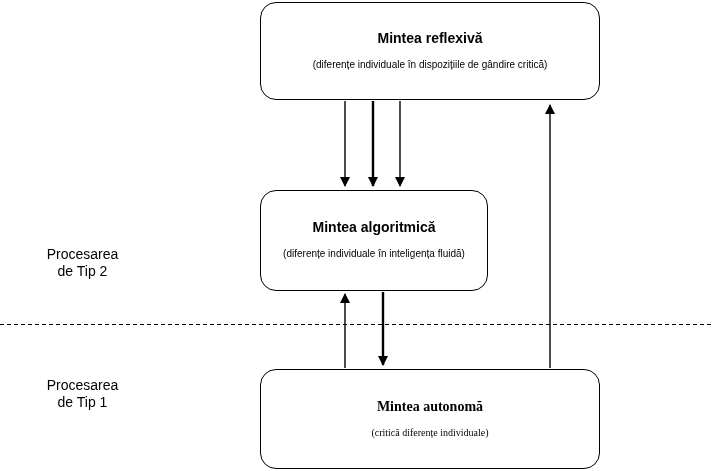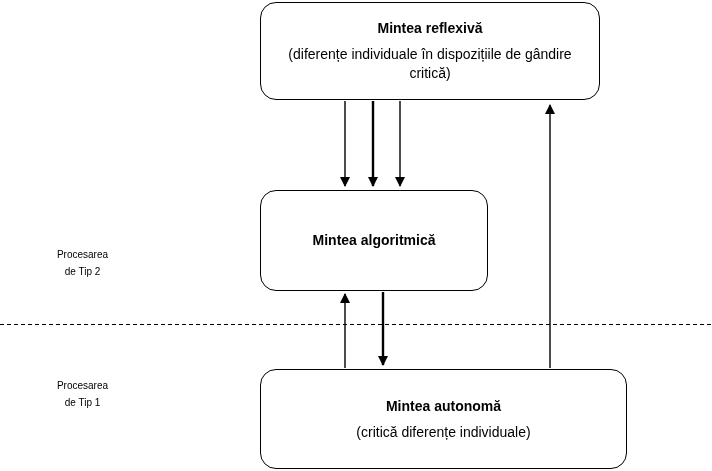--- a/index.html
+++ b/index.html
@@ -29,29 +29,29 @@
     border-radius: 16px;
     display: flex;
     flex-direction: column;
     align-items: center;
     justify-content: center;
     text-align: center;
     padding: 8px 8px;
     line-height: 19px;
   }
   .node .title { font-weight: bold; font-size: 14px; }
-  .node .subtitle { font-size: 14px; margin-top: 7px; }
+  .node .subtitle { font-size: 10px; margin-top: 7px; }
   .node-reflective { left: 260px; top: 2px;   width: 340px; height: 98px; }
   .node-algorithmic { left: 260px; top: 190px; width: 228px; height: 101px; }
-  .node-autonomous { left: 260px; top: 369px; width: 367px; height: 100px; }
+  .node-autonomous { left: 260px; top: 369px; width: 340px; height: 100px; font-family: Liberation Serif, serif; }
   .side-label {
     position: absolute;
     left: 30px;
     width: 105px;
-    font-size: 10px;
+    font-size: 14px;
     line-height: 17px;
     text-align: center;
     white-space: pre-line;
   }
   .side-label.type2 { top: 246px; }
   .side-label.type1 { top: 377px; }
 </style>
 </head>
 <body>
 
@@ -76,20 +76,21 @@
     <line x1="550" y1="368" x2="550" y2="105" marker-end="url(#ah)"></line>
   </svg>
 
   <div class="node node-reflective">
     <div class="title">Mintea reflexivă</div>
     <div class="subtitle">(diferențe individuale în dispozițiile de gândire critică)</div>
   </div>
 
   <div class="node node-algorithmic">
     <div class="title">Mintea algoritmică</div>
+    <div class="subtitle">(diferențe individuale în inteligența fluidă)</div>
   </div>
 
   <div class="node node-autonomous">
     <div class="title">Mintea autonomă</div>
     <div class="subtitle">(critică diferențe individuale)</div>
   </div>
 
   <div class="side-label type2">Procesarea
 de Tip 2</div>
   <div class="side-label type1">Procesarea

